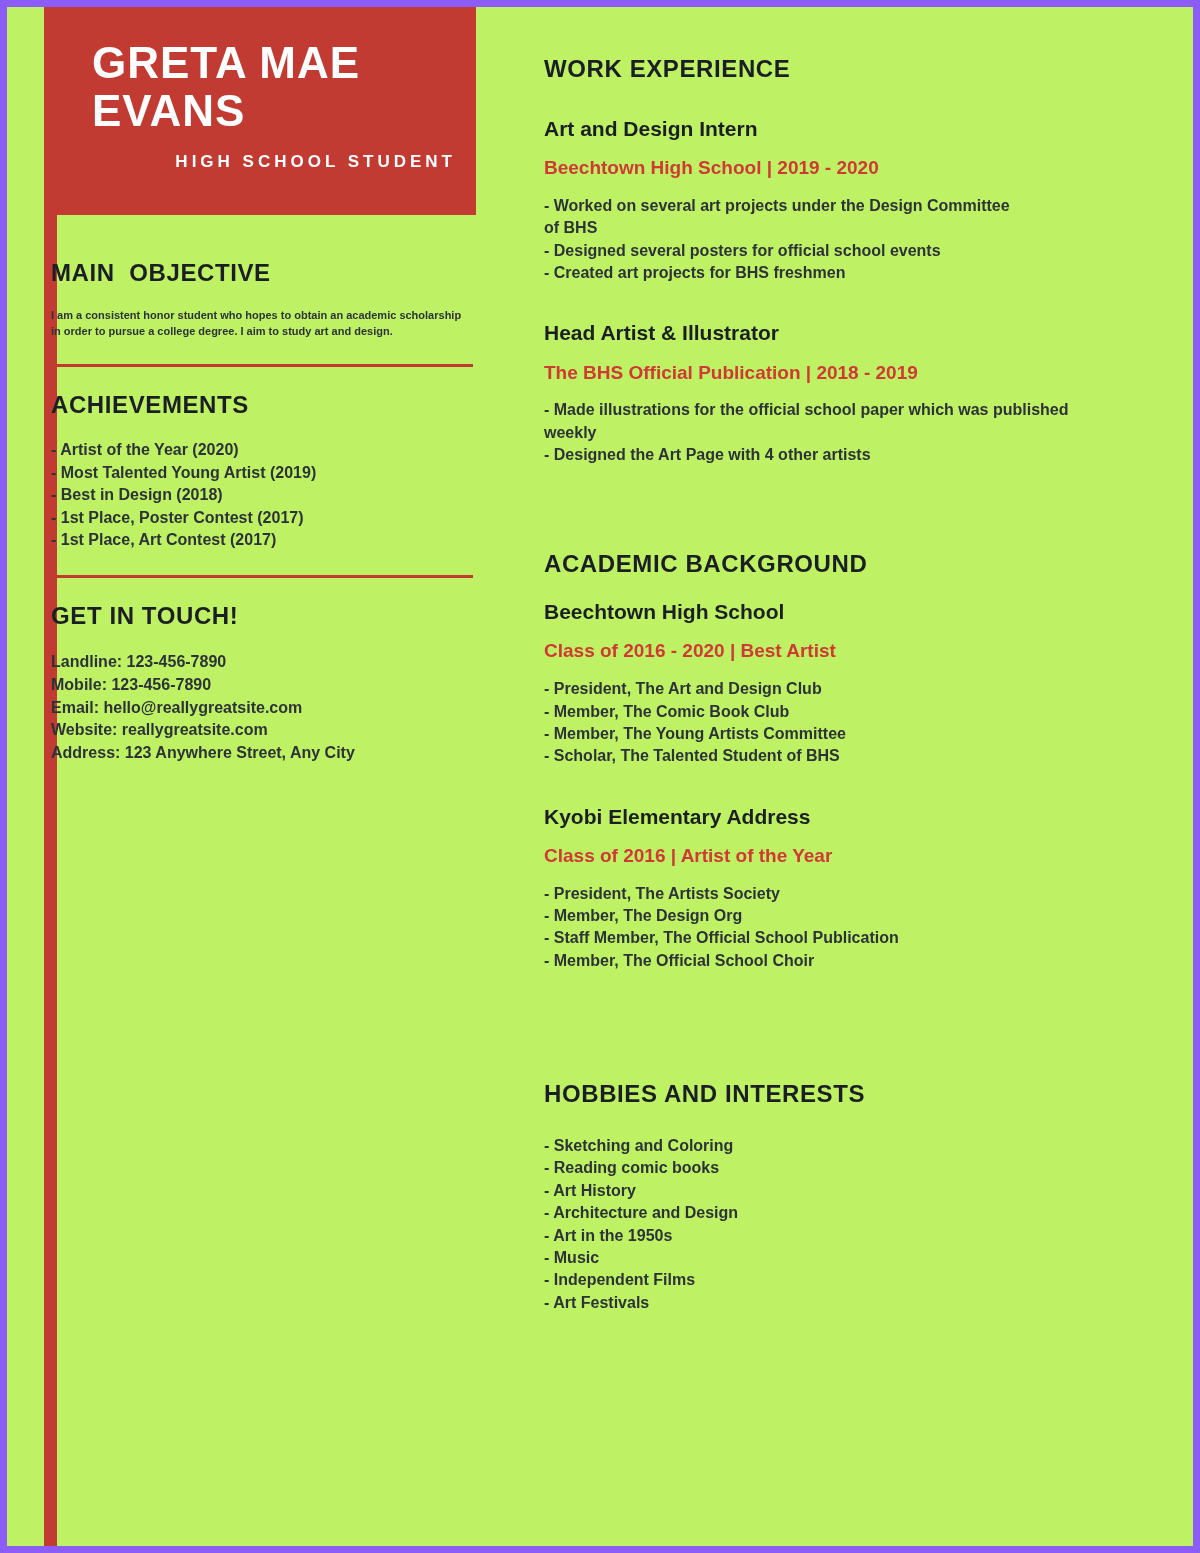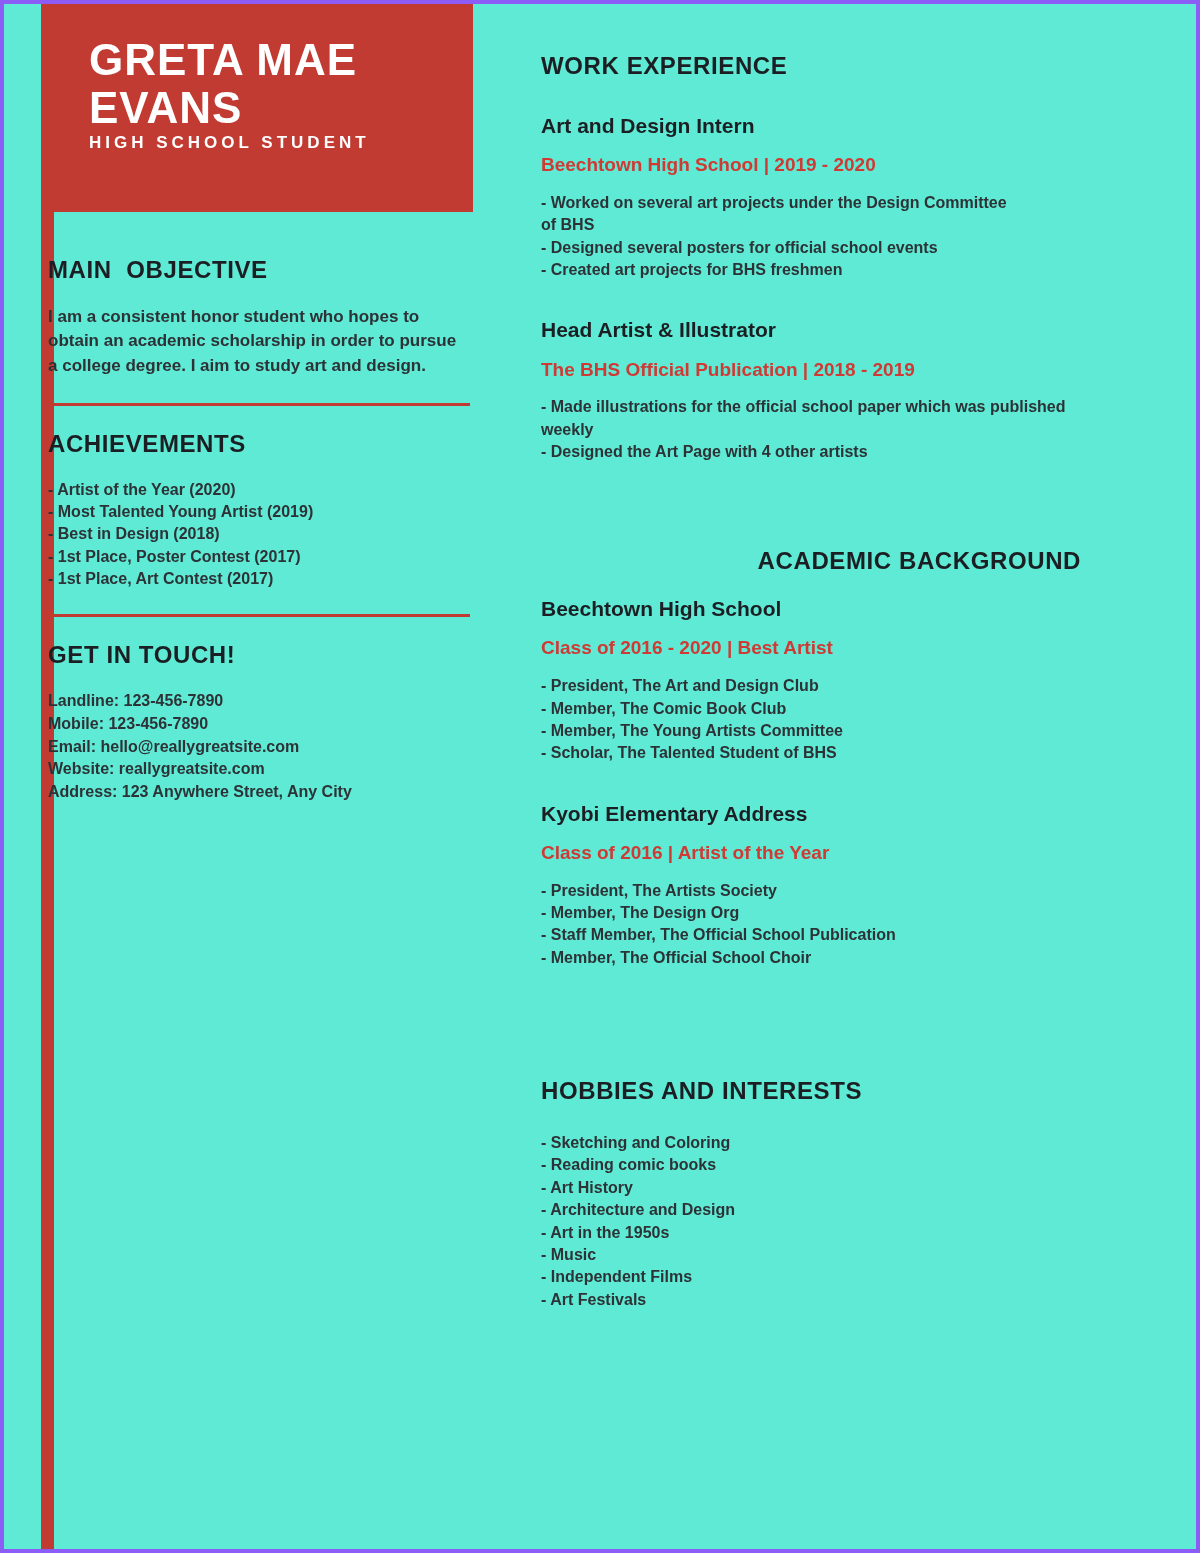--- a/index.html
+++ b/index.html
@@ -1,58 +1,58 @@
 <!DOCTYPE html>
 <html style="--accent: #c23b33; --accent_text: #cf3a35;"><head>
 <meta charset="utf-8">
 <style>
   html,body{margin:0;padding:0;background:#dfe2e5;}
   .page{
     box-sizing:border-box;
     width:1200px;height:1553px;
-    border:4px solid #8b5cf6;
-    background:#5eead4;
+    border:7px solid #8b5cf6;
+    background:#bef264;
     position:relative;
     font-family:"Liberation Sans",sans-serif;
     color:#2a2f33;
     overflow:hidden;
   }
   .accent-stripe{
     position:absolute;left:37px;top:0;bottom:0;width:13px;
     background:var(--accent,#c23b33);
   }
   .name-box{
     position:absolute;left:37px;top:0;width:432px;height:208px;
     background:var(--accent,#c23b33);
     box-sizing:border-box;
     padding:32px 20px 0 48px;
     color:#ffffff;
   }
   .name{margin:0;font-size:44px;line-height:1.1;font-weight:700;letter-spacing:1px;}
   .name-line{display:block;}
-  .subtitle{margin-top:0;font-size:17px;font-weight:700;letter-spacing:4px;}
+  .subtitle{margin-top:16px;font-size:17px;font-weight:700;letter-spacing:4px;text-align:right;}
   .col-left{position:absolute;left:44px;top:252px;width:422px;}
   .col-right{position:absolute;left:537px;top:48px;width:540px;}
   .sec-title{
     margin:0 0 20px 0;font-size:24px;line-height:1.2;font-weight:700;
     color:#1b1f23;letter-spacing:.6px;white-space:pre-wrap;
   }
-  .body-text{margin:0;font-size:17px;line-height:1.45;font-weight:700;color:#2d3237;}
+  .body-text{margin:0;font-size:11px;line-height:1.45;font-weight:700;color:#2d3237;}
   .divider{height:3px;background:var(--accent,#c23b33);margin:24px 0 24px 0;}
   .plain-list{list-style:none;margin:0;padding:0;}
   .plain-list li{
     font-size:16px;line-height:1.4;font-weight:700;color:#2d3237;
     white-space:pre-line;
   }
   .job,.school{margin:0 0 36px 0;}
   .role,.school-name{margin:8px 0 14px 0;font-size:21px;line-height:1.25;font-weight:700;color:#1b1f23;}
   .meta{margin:0 0 14px 0;font-size:19px;line-height:1.3;font-weight:700;color:var(--accent_text,#cf3a35);}
   .sec-work .sec-title{margin-bottom:32px;}
   .sec-academic{margin-top:84px;}
-  .sec-academic .sec-title{text-align:right;}
+  .sec-academic .sec-title{}
   .sec-hobbies{margin-top:108px;}
   .sec-hobbies .sec-title{margin-bottom:26px;}
   .contact-list li{line-height:1.42;}
 </style>
 </head>
 <body>
 
 <div class="page">
 
   <div class="accent-stripe"></div>

